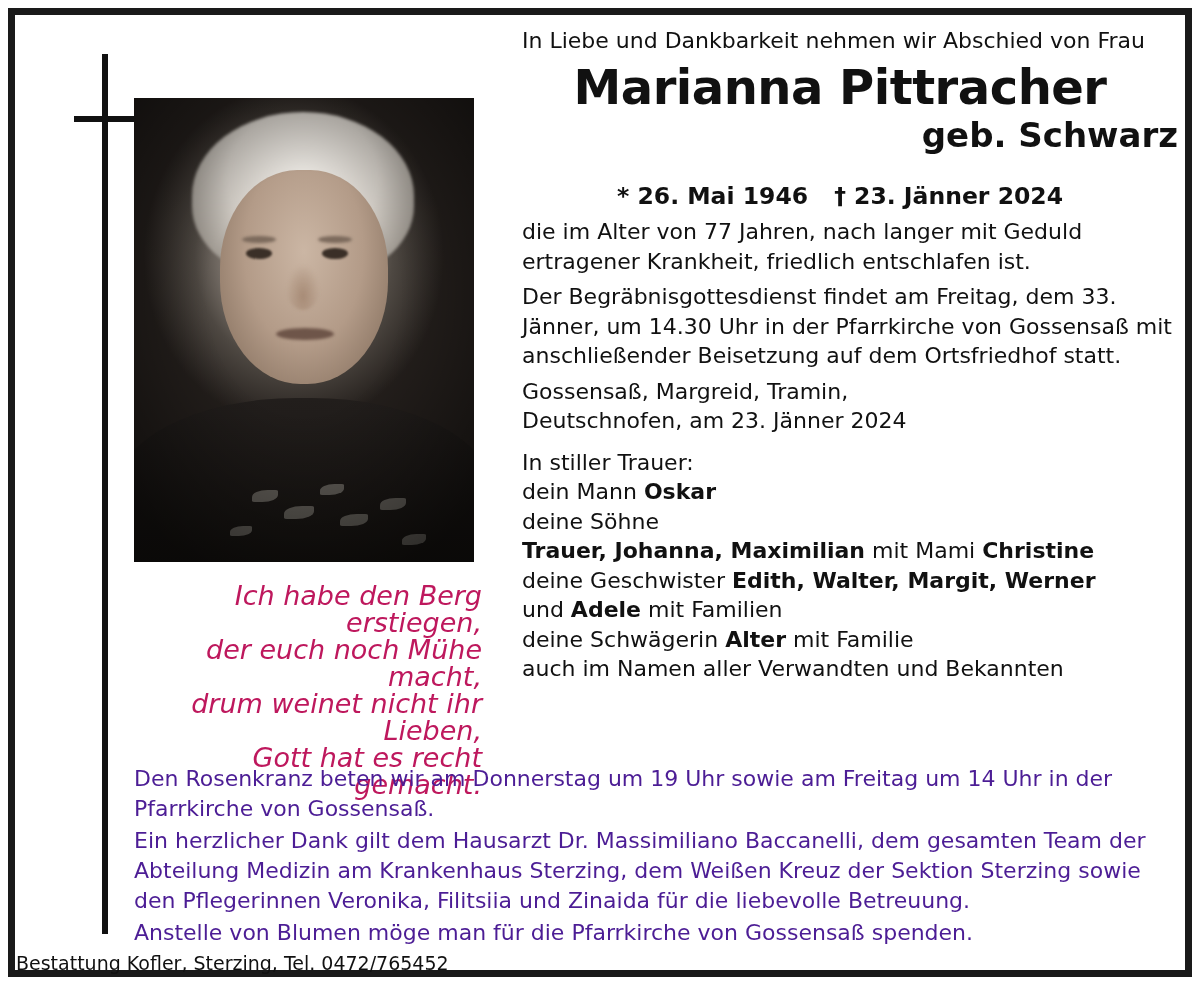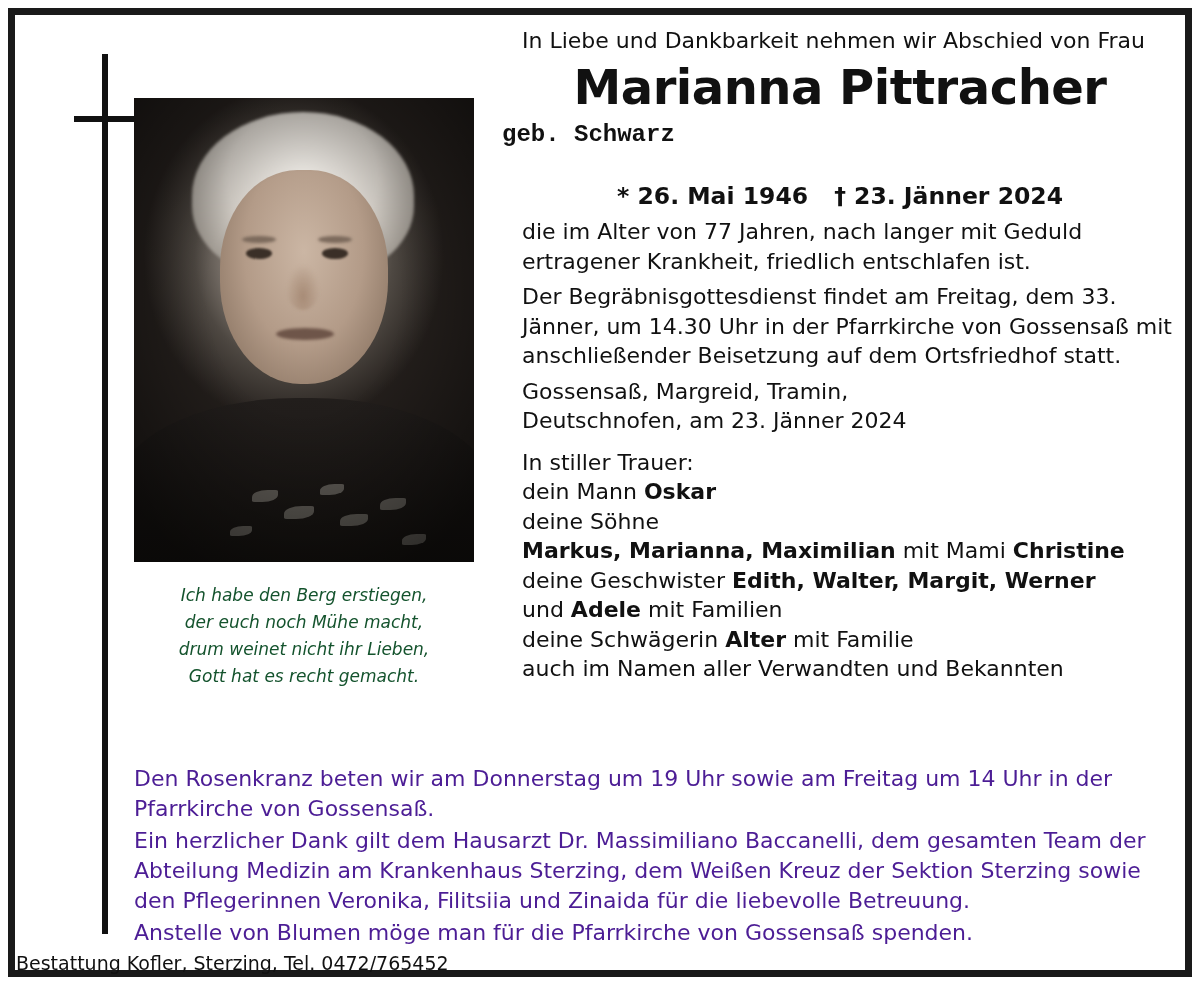--- a/index.html
+++ b/index.html
@@ -159,25 +159,25 @@
     inset: 0;
     background: radial-gradient(ellipse 240px 300px at 50% 42%, rgba(0,0,0,0) 40%, rgba(0,0,0,.55) 100%);
   }
 
   
   .verse {
     position: absolute;
     left: 104px;
     top: 560px;
     width: 356px;
-    text-align: center;
+    text-align: right;
     font-style: italic;
-    font-size: 17px;
+    font-size: 27px;
     line-height: 27px;
-    color: #14532d;
+    color: #be185d;
   }
 
   
   .main-col {
     position: absolute;
     left: 480px;
     top: 0px;
     width: 676px;
     color: #111111;
   }
@@ -188,26 +188,25 @@
   }
   .name {
     text-align: center;
     font-weight: bold;
     font-size: 48px;
     line-height: 56px;
     letter-spacing: -0.5px;
     margin-top: 4px;
   }
   .maiden {
-    text-align: left;
+    text-align: right;
     font-weight: bold;
-    font-size: 24px;
+    font-size: 34px;
     line-height: 36px;
     margin-top: 2px;
-    font-family: Liberation Mono, monospace;
   }
   .dates {
     text-align: center;
     font-weight: bold;
     font-size: 23.5px;
     line-height: 30px;
     margin-top: 28px;
   }
   .dates .gap { display: inline-block; width: 26px; }
   .para {
@@ -294,21 +293,21 @@
       </div>
       <div class="para">die im Alter von 77 Jahren, nach langer mit Geduld ertragener Krankheit, friedlich entschlafen ist.</div>
       <div class="para">Der Begräbnisgottesdienst findet am Freitag, dem 33. Jänner, um 14.30 Uhr in der Pfarrkirche von Gossensaß mit anschließender Beisetzung auf dem Ortsfriedhof statt.</div>
       <div class="para">Gossensaß, Margreid, Tramin,</div>
       <div class="para" style="margin-top:0;">Deutschnofen, am 23. Jänner 2024</div>
 
       <div class="mourners">
         <div>In stiller Trauer:</div>
         <div><span>dein Mann </span><span class="b">Oskar</span></div>
         <div>deine Söhne</div>
-        <div><span class="b">Markus, Marianna, Maximilian</span><span> mit Mami </span><span class="b">Christine</span></div>
+        <div><span class="b">Trauer, Johanna, Maximilian</span><span> mit Mami </span><span class="b">Christine</span></div>
         <div><span>deine Geschwister </span><span class="b">Edith, Walter, Margit, Werner</span></div>
         <div><span>und </span><span class="b">Adele</span><span> mit Familien</span></div>
         <div><span>deine Schwägerin </span><span class="b">Alter</span><span> mit Familie</span></div>
         <div>auch im Namen aller Verwandten und Bekannten</div>
       </div>
     </div>
 
     <div class="bottom">
       <p>Den Rosenkranz beten wir am Donnerstag um 19 Uhr sowie am Freitag um 14 Uhr in der Pfarrkirche von Gossensaß.</p>
       <p>Ein herzlicher Dank gilt dem Hausarzt Dr. Massimiliano Baccanelli, dem gesamten Team der Abteilung Medizin am Krankenhaus Sterzing, dem Weißen Kreuz der Sektion Sterzing sowie den Pflegerinnen Veronika, Filitsiia und Zinaida für die liebevolle Betreuung.</p>

